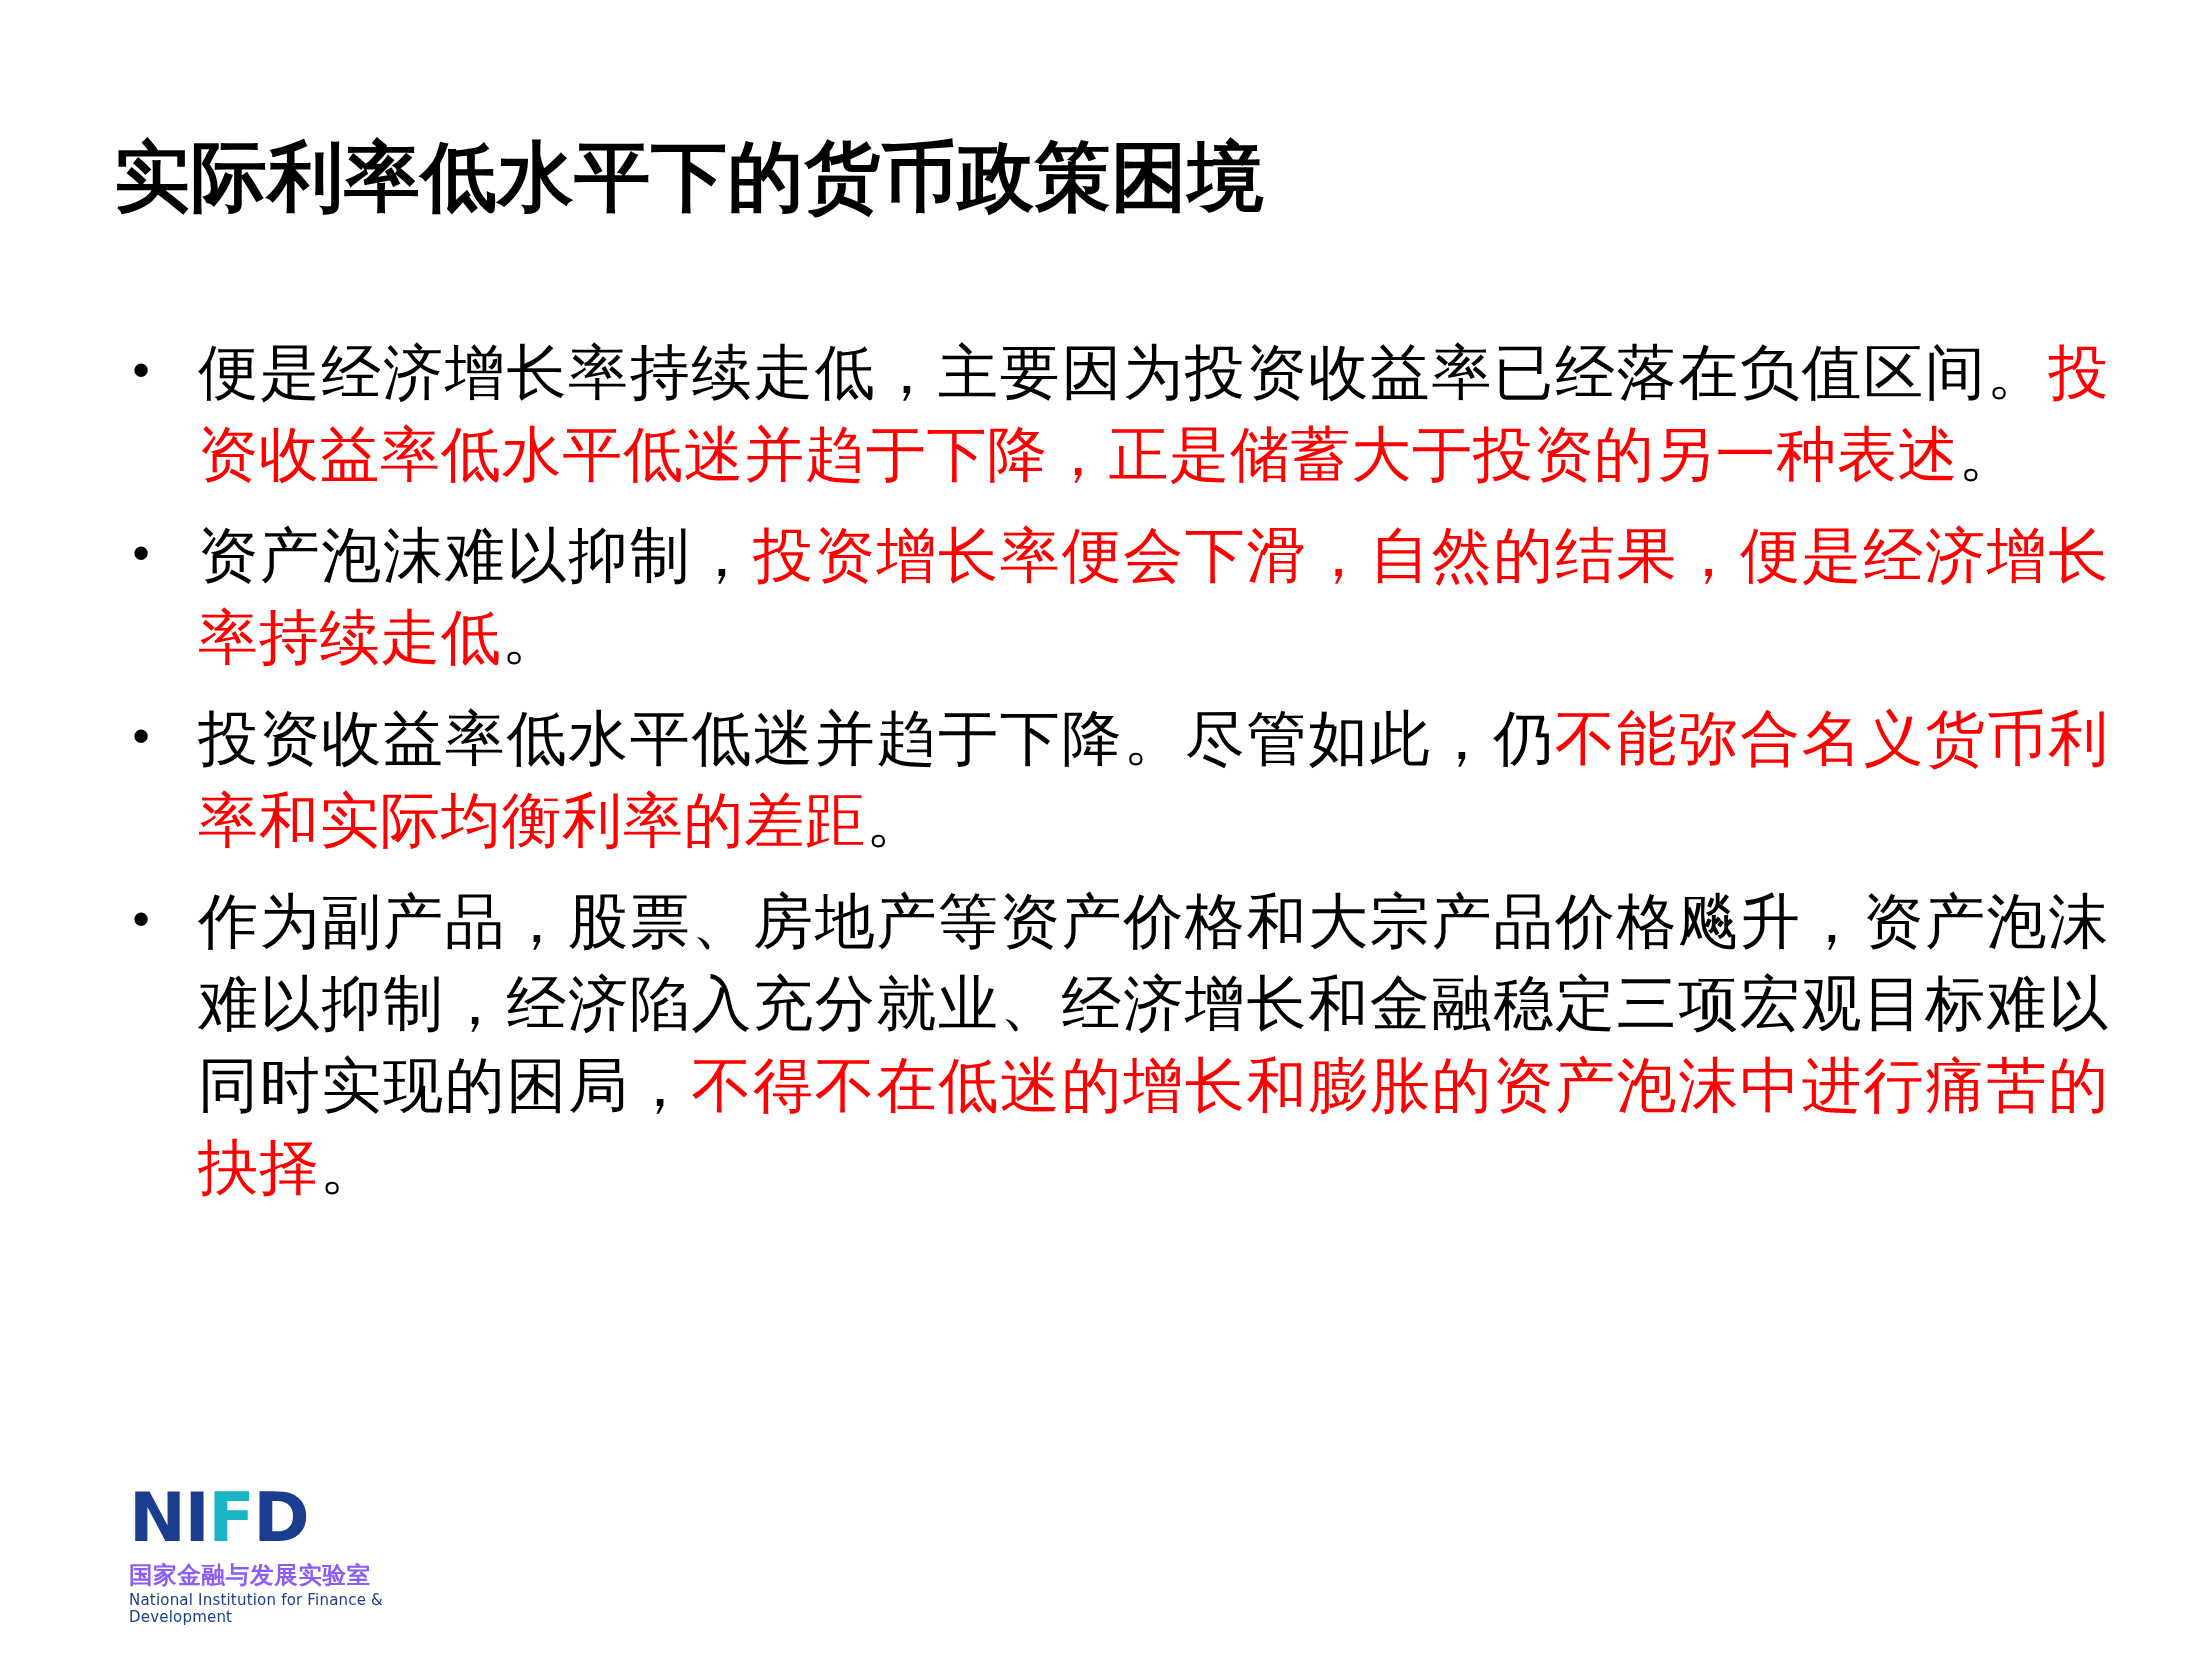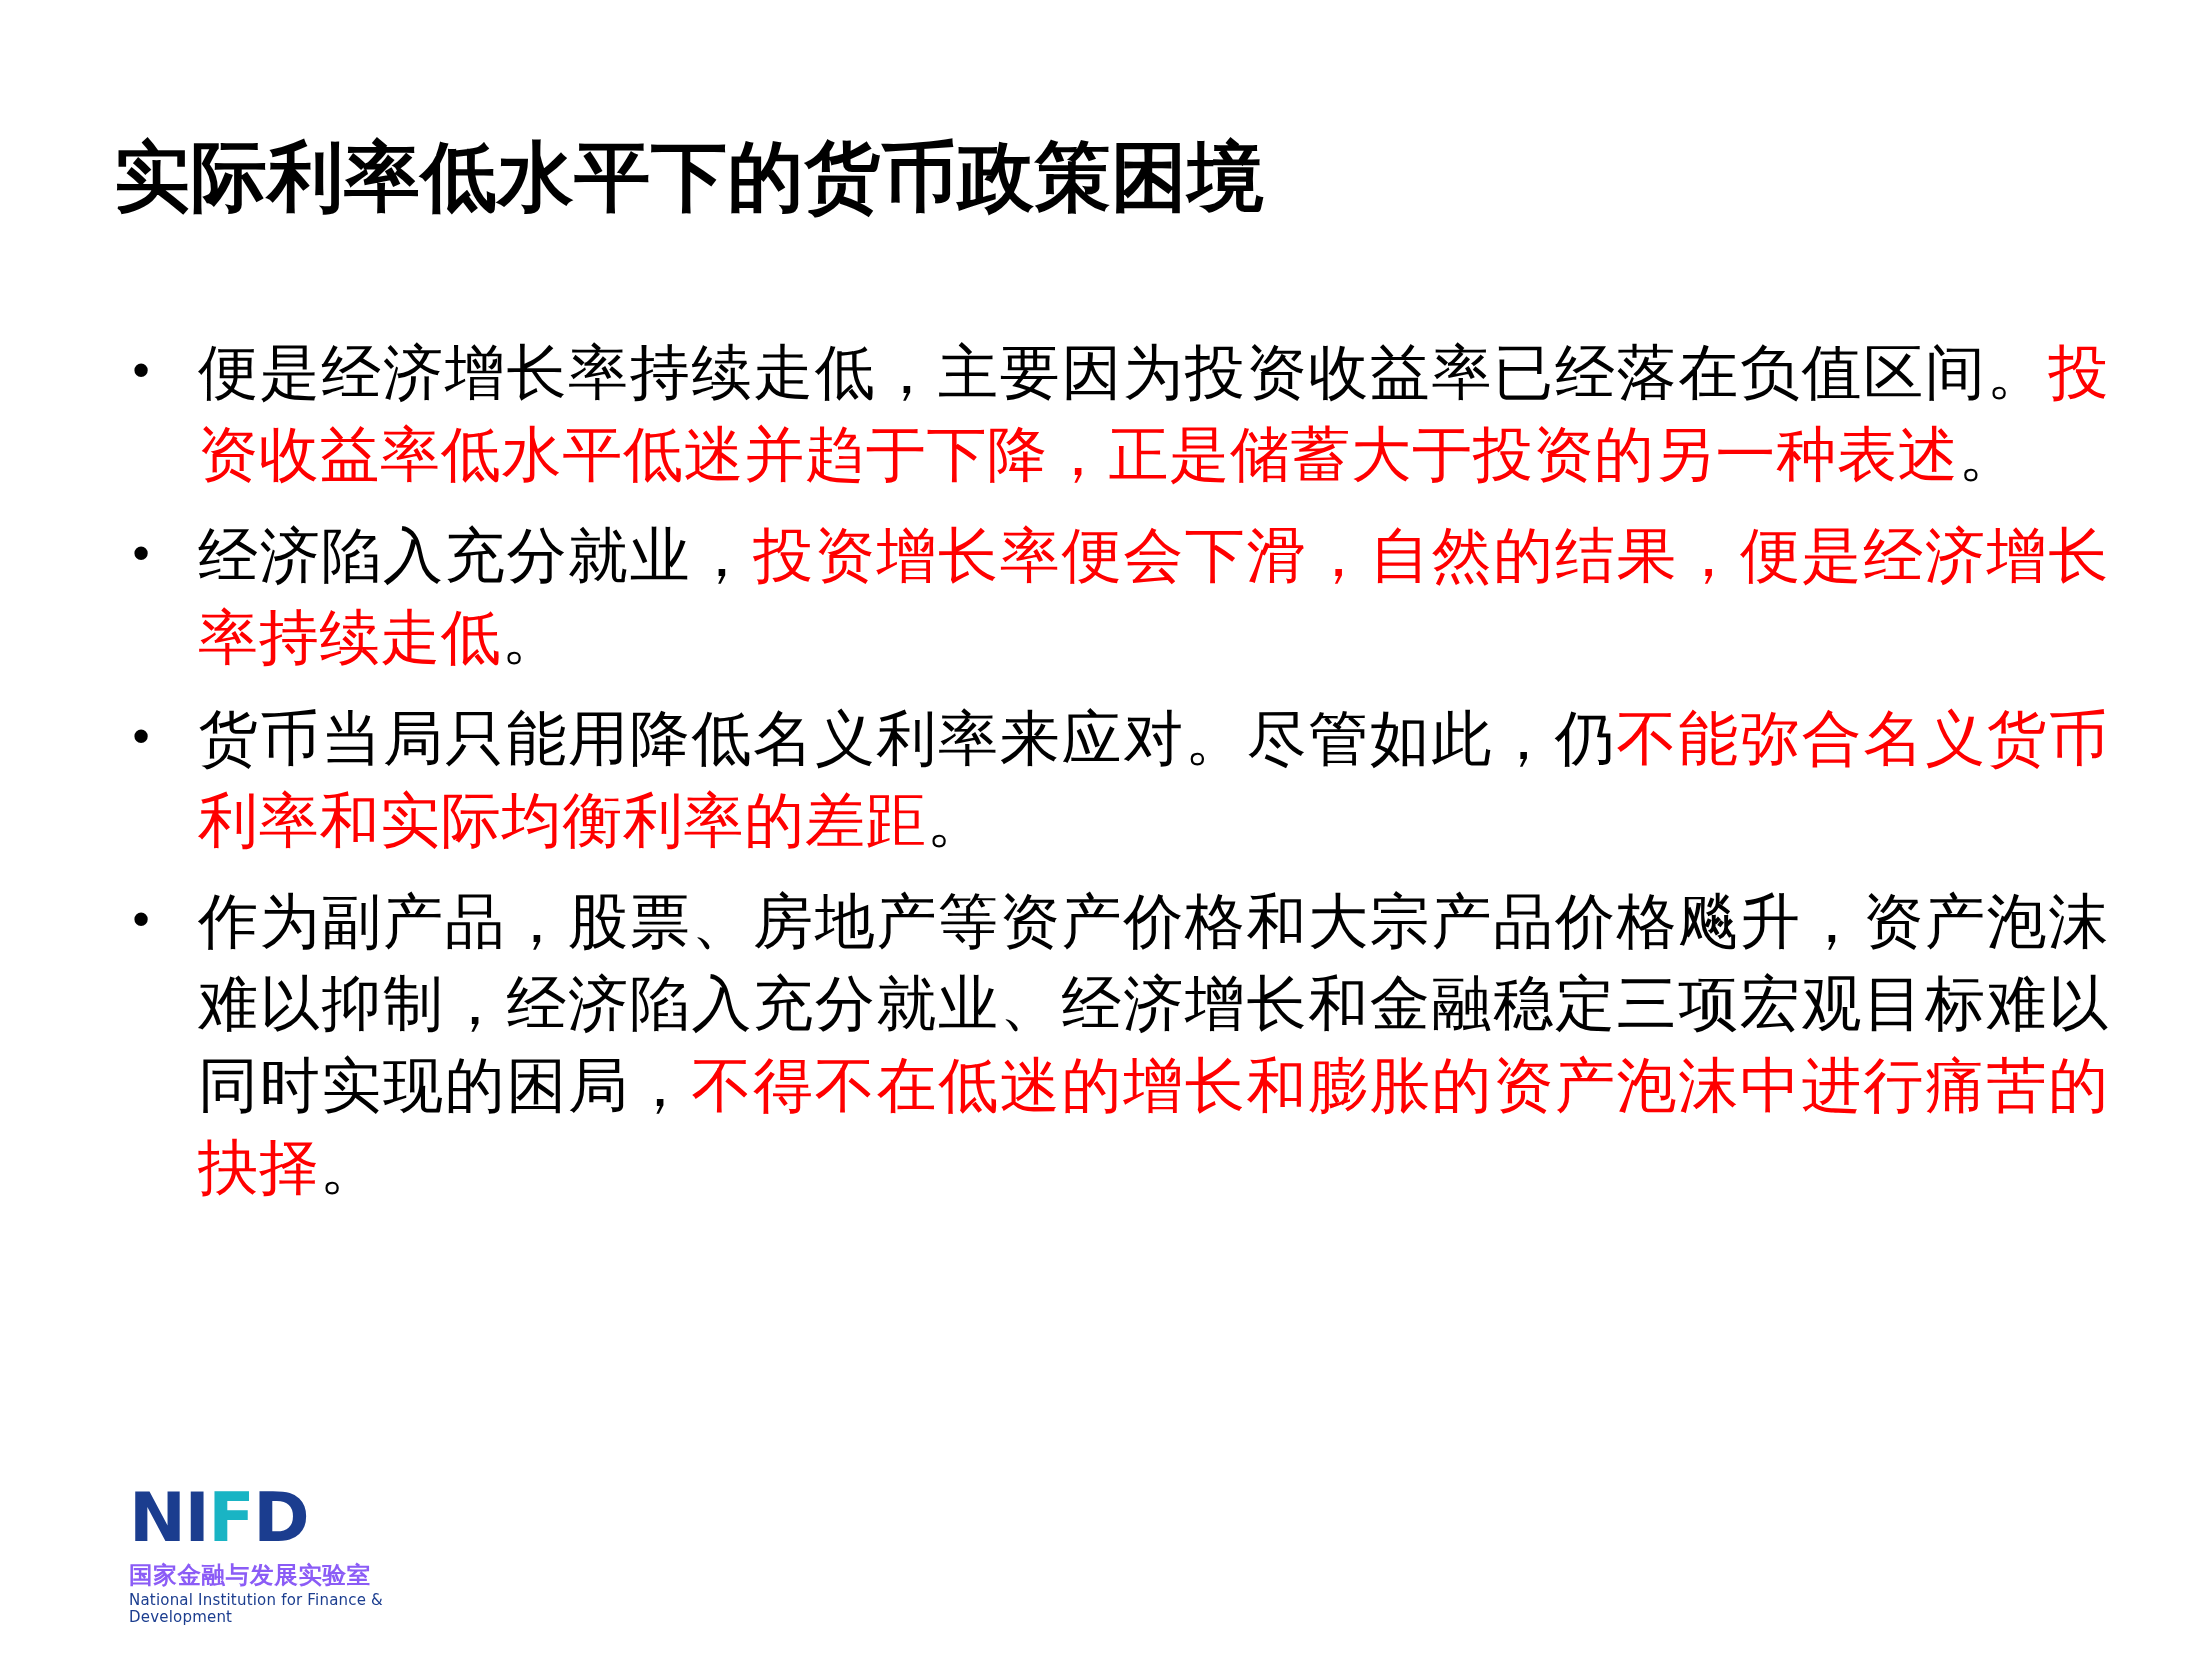--- a/index.html
+++ b/index.html
@@ -109,22 +109,22 @@
 </style>
 </head>
 <body>
 
 <div class="slide">
 
   <div class="slide-title">实际利率低水平下的货币政策困境</div>
 
   <div class="body-list">
       <div class="bullet-item"><span class="bullet-marker">•</span><span class="txt-black" style="color: rgb(0, 0, 0);">便是经济增长率持续走低，主要因为投资收益率已经落在负值区间。</span><span class="txt-red" style="color: rgb(255, 0, 0);">投资收益率低水平低迷并趋于下降，正是储蓄大于投资的另一种表述</span><span class="txt-black" style="color: rgb(0, 0, 0);">。</span></div>
-      <div class="bullet-item"><span class="bullet-marker">•</span><span class="txt-black" style="color: rgb(0, 0, 0);">经济陷入充分就业，</span><span class="txt-red" style="color: rgb(255, 0, 0);">投资增长率便会下滑，自然的结果，便是经济增长率持续走低</span><span class="txt-black" style="color: rgb(0, 0, 0);">。</span></div>
-      <div class="bullet-item"><span class="bullet-marker">•</span><span class="txt-black" style="color: rgb(0, 0, 0);">货币当局只能用降低名义利率来应对。尽管如此，仍</span><span class="txt-red" style="color: rgb(255, 0, 0);">不能弥合名义货币利率和实际均衡利率的差距</span><span class="txt-black" style="color: rgb(0, 0, 0);">。</span></div>
+      <div class="bullet-item"><span class="bullet-marker">•</span><span class="txt-black" style="color: rgb(0, 0, 0);">资产泡沫难以抑制，</span><span class="txt-red" style="color: rgb(255, 0, 0);">投资增长率便会下滑，自然的结果，便是经济增长率持续走低</span><span class="txt-black" style="color: rgb(0, 0, 0);">。</span></div>
+      <div class="bullet-item"><span class="bullet-marker">•</span><span class="txt-black" style="color: rgb(0, 0, 0);">投资收益率低水平低迷并趋于下降。尽管如此，仍</span><span class="txt-red" style="color: rgb(255, 0, 0);">不能弥合名义货币利率和实际均衡利率的差距</span><span class="txt-black" style="color: rgb(0, 0, 0);">。</span></div>
       <div class="bullet-item"><span class="bullet-marker">•</span><span class="txt-black" style="color: rgb(0, 0, 0);">作为副产品，股票、房地产等资产价格和大宗产品价格飚升，资产泡沫难以抑制，经济陷入充分就业、经济增长和金融稳定三项宏观目标难以同时实现的困局，</span><span class="txt-red" style="color: rgb(255, 0, 0);">不得不在低迷的增长和膨胀的资产泡沫中进行痛苦的抉择</span><span class="txt-black" style="color: rgb(0, 0, 0);">。</span></div>
     </div>
 
   <div class="logo-block">
     <div class="logo-mark">
         <span class="logo-letter" style="color: rgb(27, 61, 143);">N</span>
         <span class="logo-letter" style="color: rgb(27, 61, 143);">I</span>
         <span class="logo-letter" style="color: rgb(25, 180, 196);">F</span>
         <span class="logo-letter" style="color: rgb(27, 61, 143);">D</span>
       </div>

